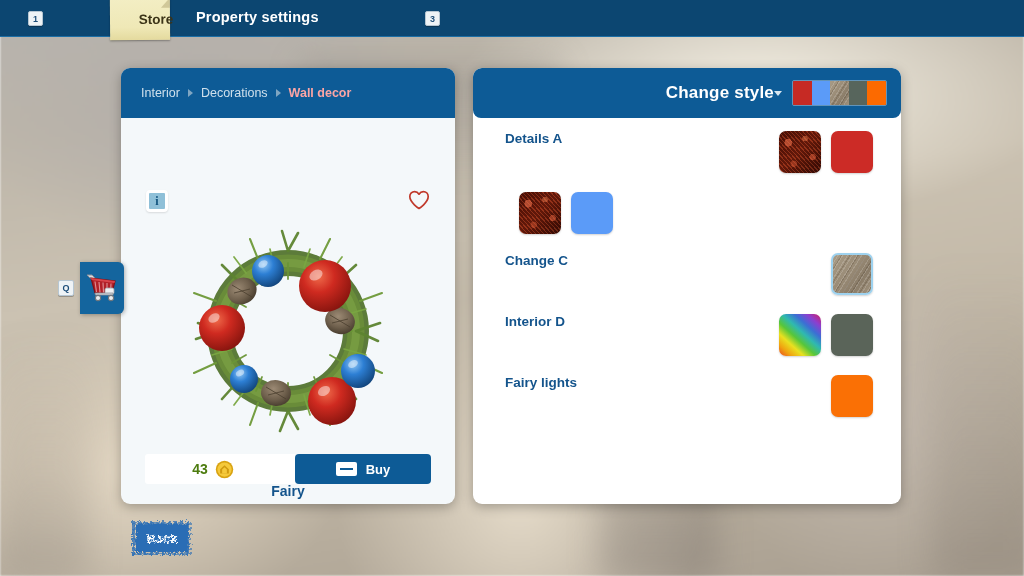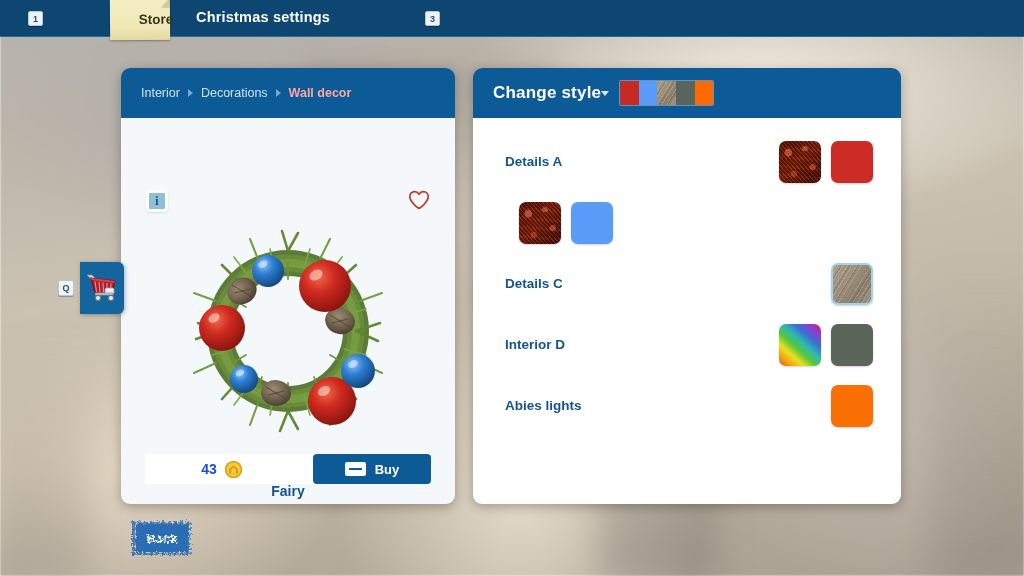--- a/index.html
+++ b/index.html
@@ -108,21 +108,21 @@
     z-index: 10;
   }
   .panel-left  { left: 121px; top: 68px; width: 334px; height: 436px; background: #f4f8fa; }
   .panel-right { left: 473px; top: 68px; width: 428px; height: 436px; background: #ffffff; }
 
   .panel-header {
     height: 50px; background: #0d5b96;
     display: flex; align-items: center;
     padding: 0 20px;
   }
-  .panel-header.right { justify-content: flex-start; padding-right: 14px; }
+  .panel-header.right { justify-content: flex-end; padding-right: 14px; border-radius: 8px; }
 
   
   .breadcrumb { display: flex; align-items: center; gap: 8px; }
   .crumb { color: #cfe0ec; font-size: 12.5px; }
   .crumb.active { color: #fca5a5; font-weight: bold; }
   .crumb-sep {
     width: 0; height: 0;
     border-style: solid; border-width: 4px 0 4px 5px;
     border-color: transparent transparent transparent #7fa6c2;
   }
@@ -185,24 +185,24 @@
     display: flex; align-items: stretch;
   }
   .price-box {
     flex: 1;
     background: #ffffff;
     border-radius: 3px 0 0 3px;
     display: flex; align-items: center; justify-content: center;
     gap: 7px;
     padding-right: 14px;
   }
-  .price-value { color: #1d4ed8; font-size: 14px; font-weight: bold; text-align: center; }
+  .price-value { color: #4d7c0f; font-size: 14px; font-weight: bold; text-align: center; }
   .coin { width: 19px; height: 19px; }
   .buy-btn {
-    width: 118px;
+    width: 136px;
     background: #0d5b96;
     border-radius: 4px;
     display: flex; align-items: center; justify-content: center;
     gap: 9px;
     cursor: pointer;
   }
   .buy-label { color: #ffffff; font-size: 13px; font-weight: bold; }
   .card-icon {
     width: 21px; height: 14px;
     background: #ffffff;
@@ -212,21 +212,21 @@
   .card-icon::after {
     content: ""; position: absolute;
     left: 4px; top: 6px; width: 13px; height: 2px;
     background: #0d5b96;
   }
 
   
   .style-list { padding: 13px 0 0 0; }
   .style-row {
     height: 61px;
-    display: flex; align-items: center;
+    display: flex; align-items: flex-start;
     padding: 0 28px 0 32px;
   }
   .style-label {
     color: #14548c; font-size: 13.5px; font-weight: bold;
     flex: 1;
   }
   .row-swatches {
     display: flex; align-items: center; gap: 10px;
     width: 108px; justify-content: flex-end;
   }
@@ -294,21 +294,21 @@
   <div class="bg-streak s1"></div>
   <div class="bg-streak s2"></div>
   <div class="bg-streak s3"></div>
   <div class="bg-streak s4"></div>
 
   <div class="topbar">
     <div class="keycap k1">1</div>
     <div class="tab-store">
       <span>Store</span>
     </div>
-    <div class="topbar-title">Christmas settings</div>
+    <div class="topbar-title">Property settings</div>
     <div class="keycap k3">3</div>
   </div>
 
   <div class="cart-tab">
     <svg class="cart-icon" width="40" height="40" viewBox="0 0 40 40">
       <path d="M5 7 L10 7 L13 10 L12 13 L8 10 Z" fill="#d8dde2" stroke="#8a9099" stroke-width="1"></path>
       <path d="M9 10 L33 13 L30 25 L13 25 Z" fill="#b12028" stroke="#7d1118" stroke-width="1.2"></path>
       <g stroke="#e8a4a8" stroke-width="1.1" opacity="0.85">
         <line x1="13" y1="13.5" x2="14.5" y2="24"></line>
         <line x1="17" y1="14" x2="18" y2="24.5"></line>
@@ -470,35 +470,35 @@
             <div class="sw" style="background: rgb(204, 43, 38);"></div>
           </div>
         </div>
         <div class="style-row">
           <div class="row-swatches">
             <div class="sw tex-redglitter"></div>
             <div class="sw" style="background: rgb(91, 155, 248);"></div>
           </div>
         </div>
         <div class="style-row">
-          <div class="style-label">Details C</div>
+          <div class="style-label">Change C</div>
           <div class="row-swatches">
             <div class="sw-spacer"></div>
             <div class="sw sel tex-wood"></div>
           </div>
         </div>
         <div class="style-row">
           <div class="style-label">Interior D</div>
           <div class="row-swatches">
             <div class="sw tex-rainbow"></div>
             <div class="sw" style="background: rgb(90, 100, 89);"></div>
           </div>
         </div>
         <div class="style-row">
-          <div class="style-label">Abies lights</div>
+          <div class="style-label">Fairy lights</div>
           <div class="row-swatches">
             <div class="sw-spacer"></div>
             <div class="sw" style="background: rgb(250, 112, 5);"></div>
           </div>
         </div>
       </div>
   </div>
 
   <div class="back-btn">
     <span class="back-label">Back</span>

